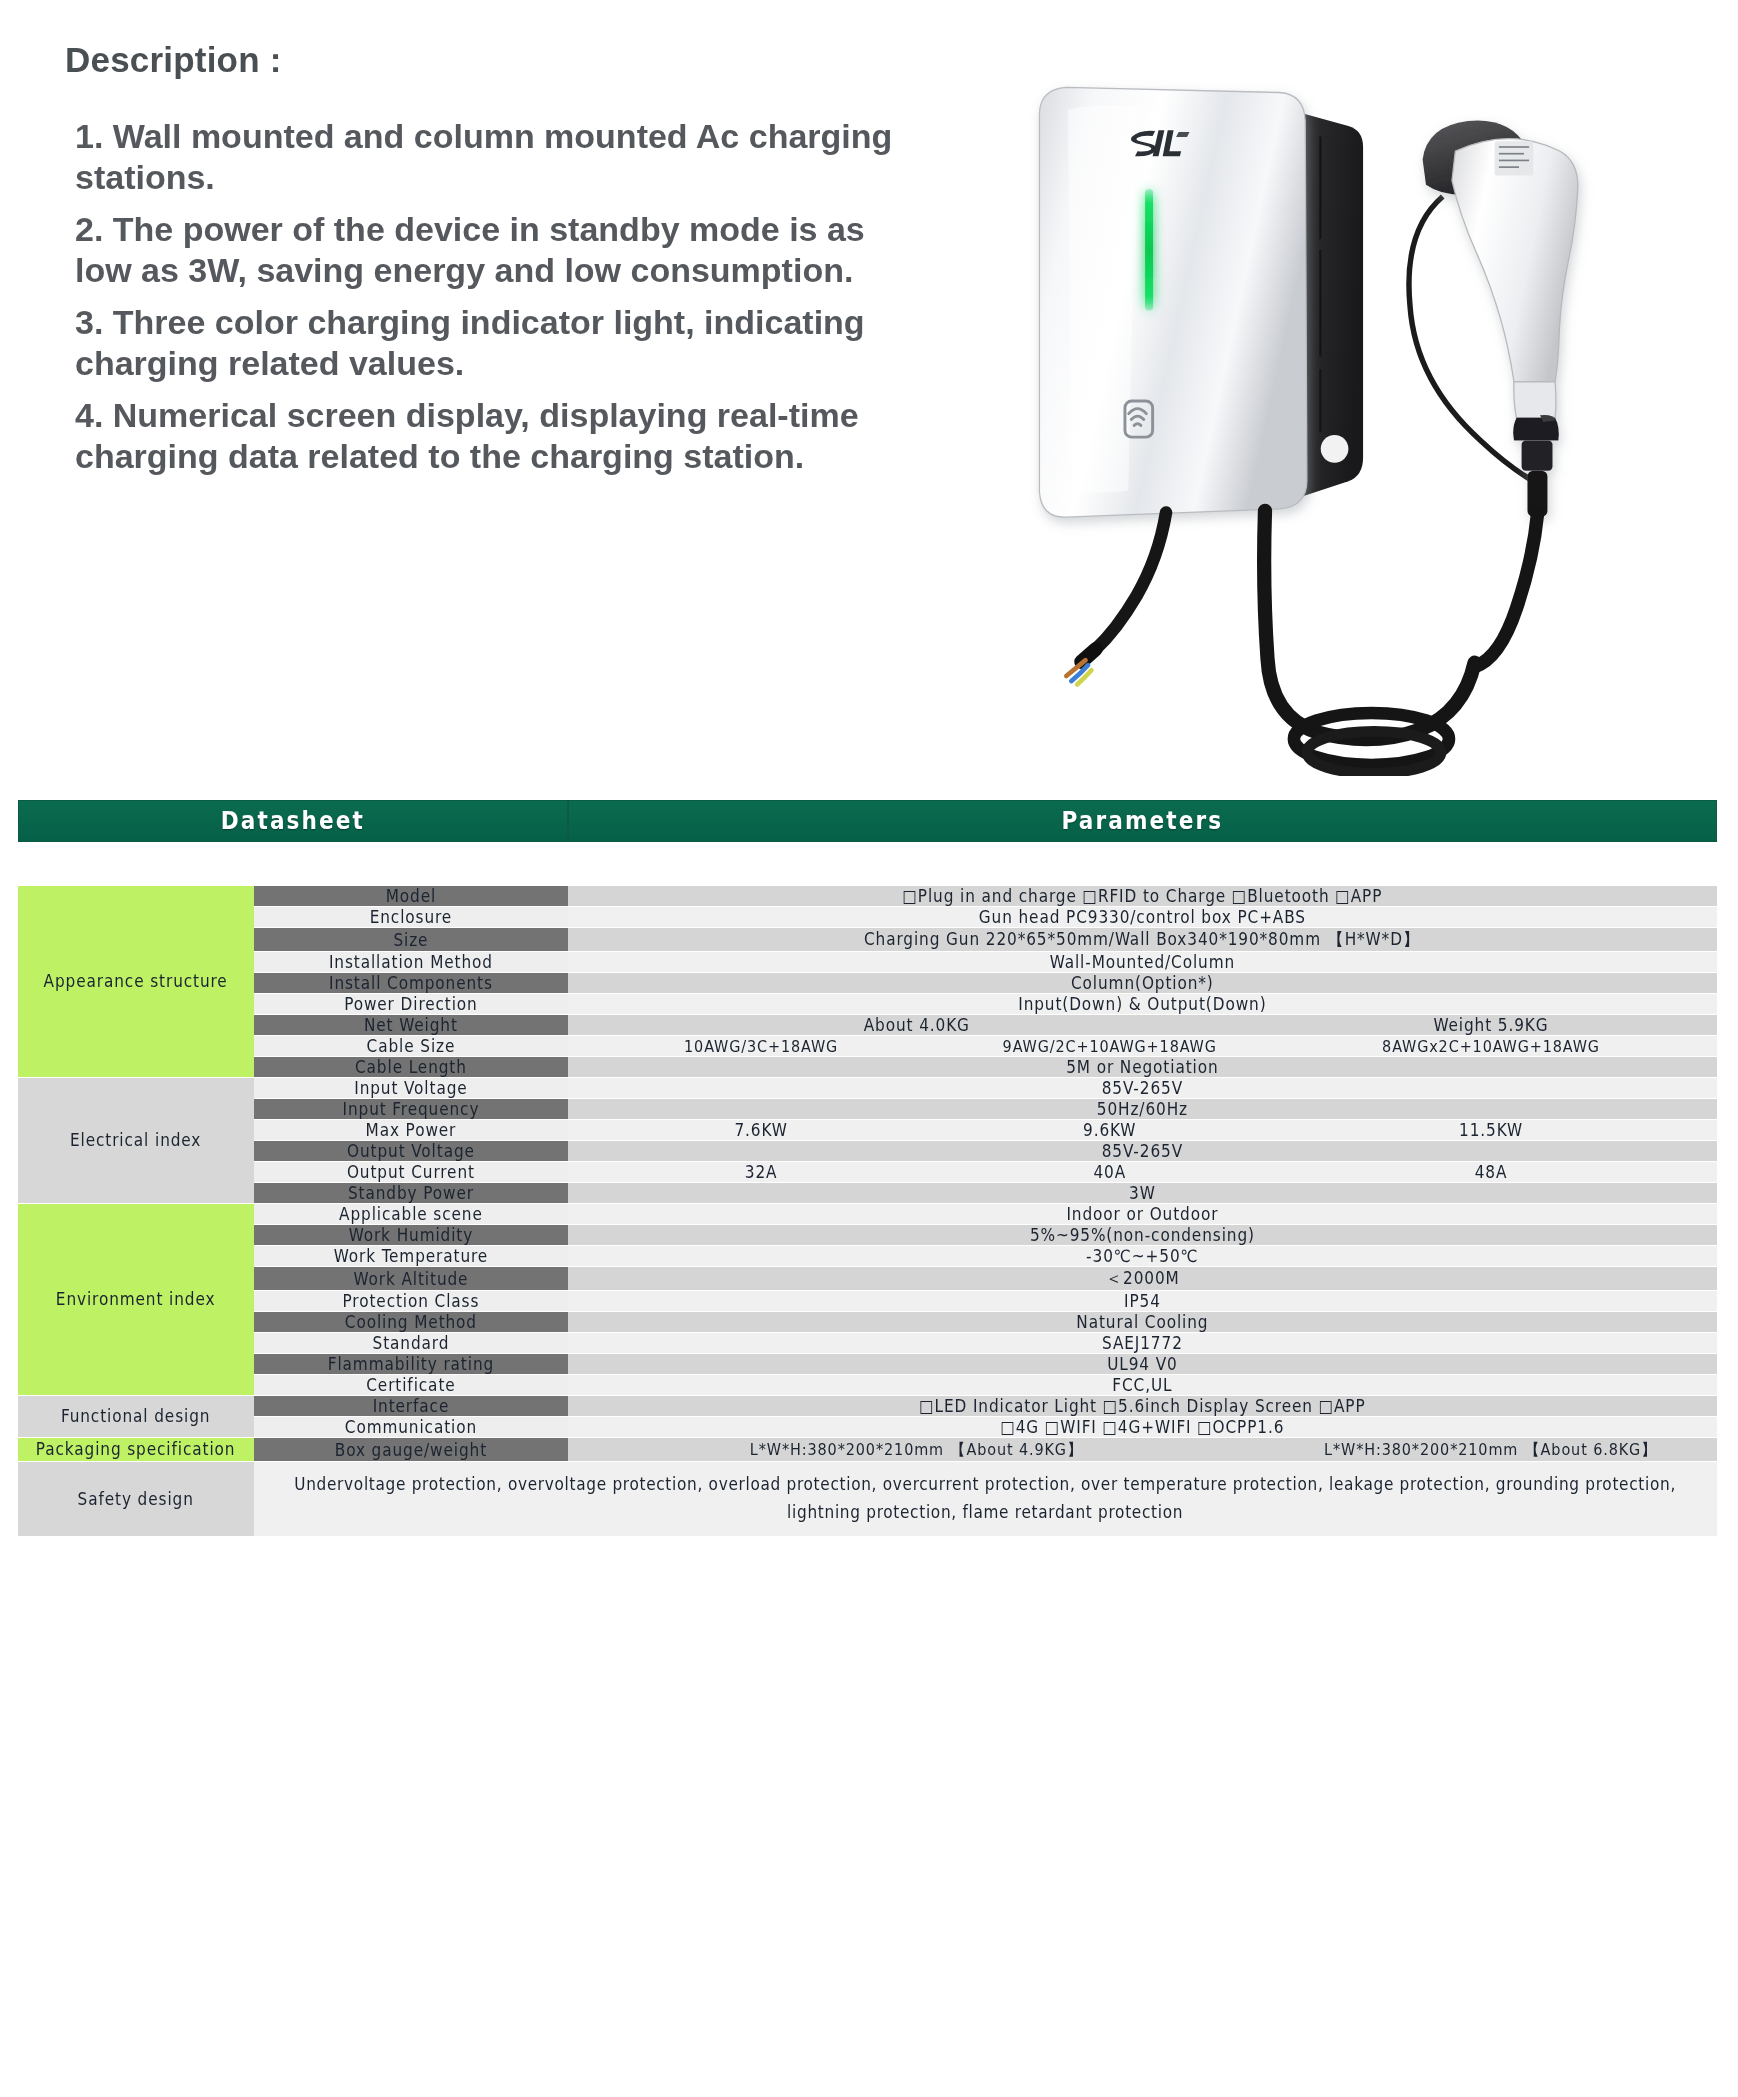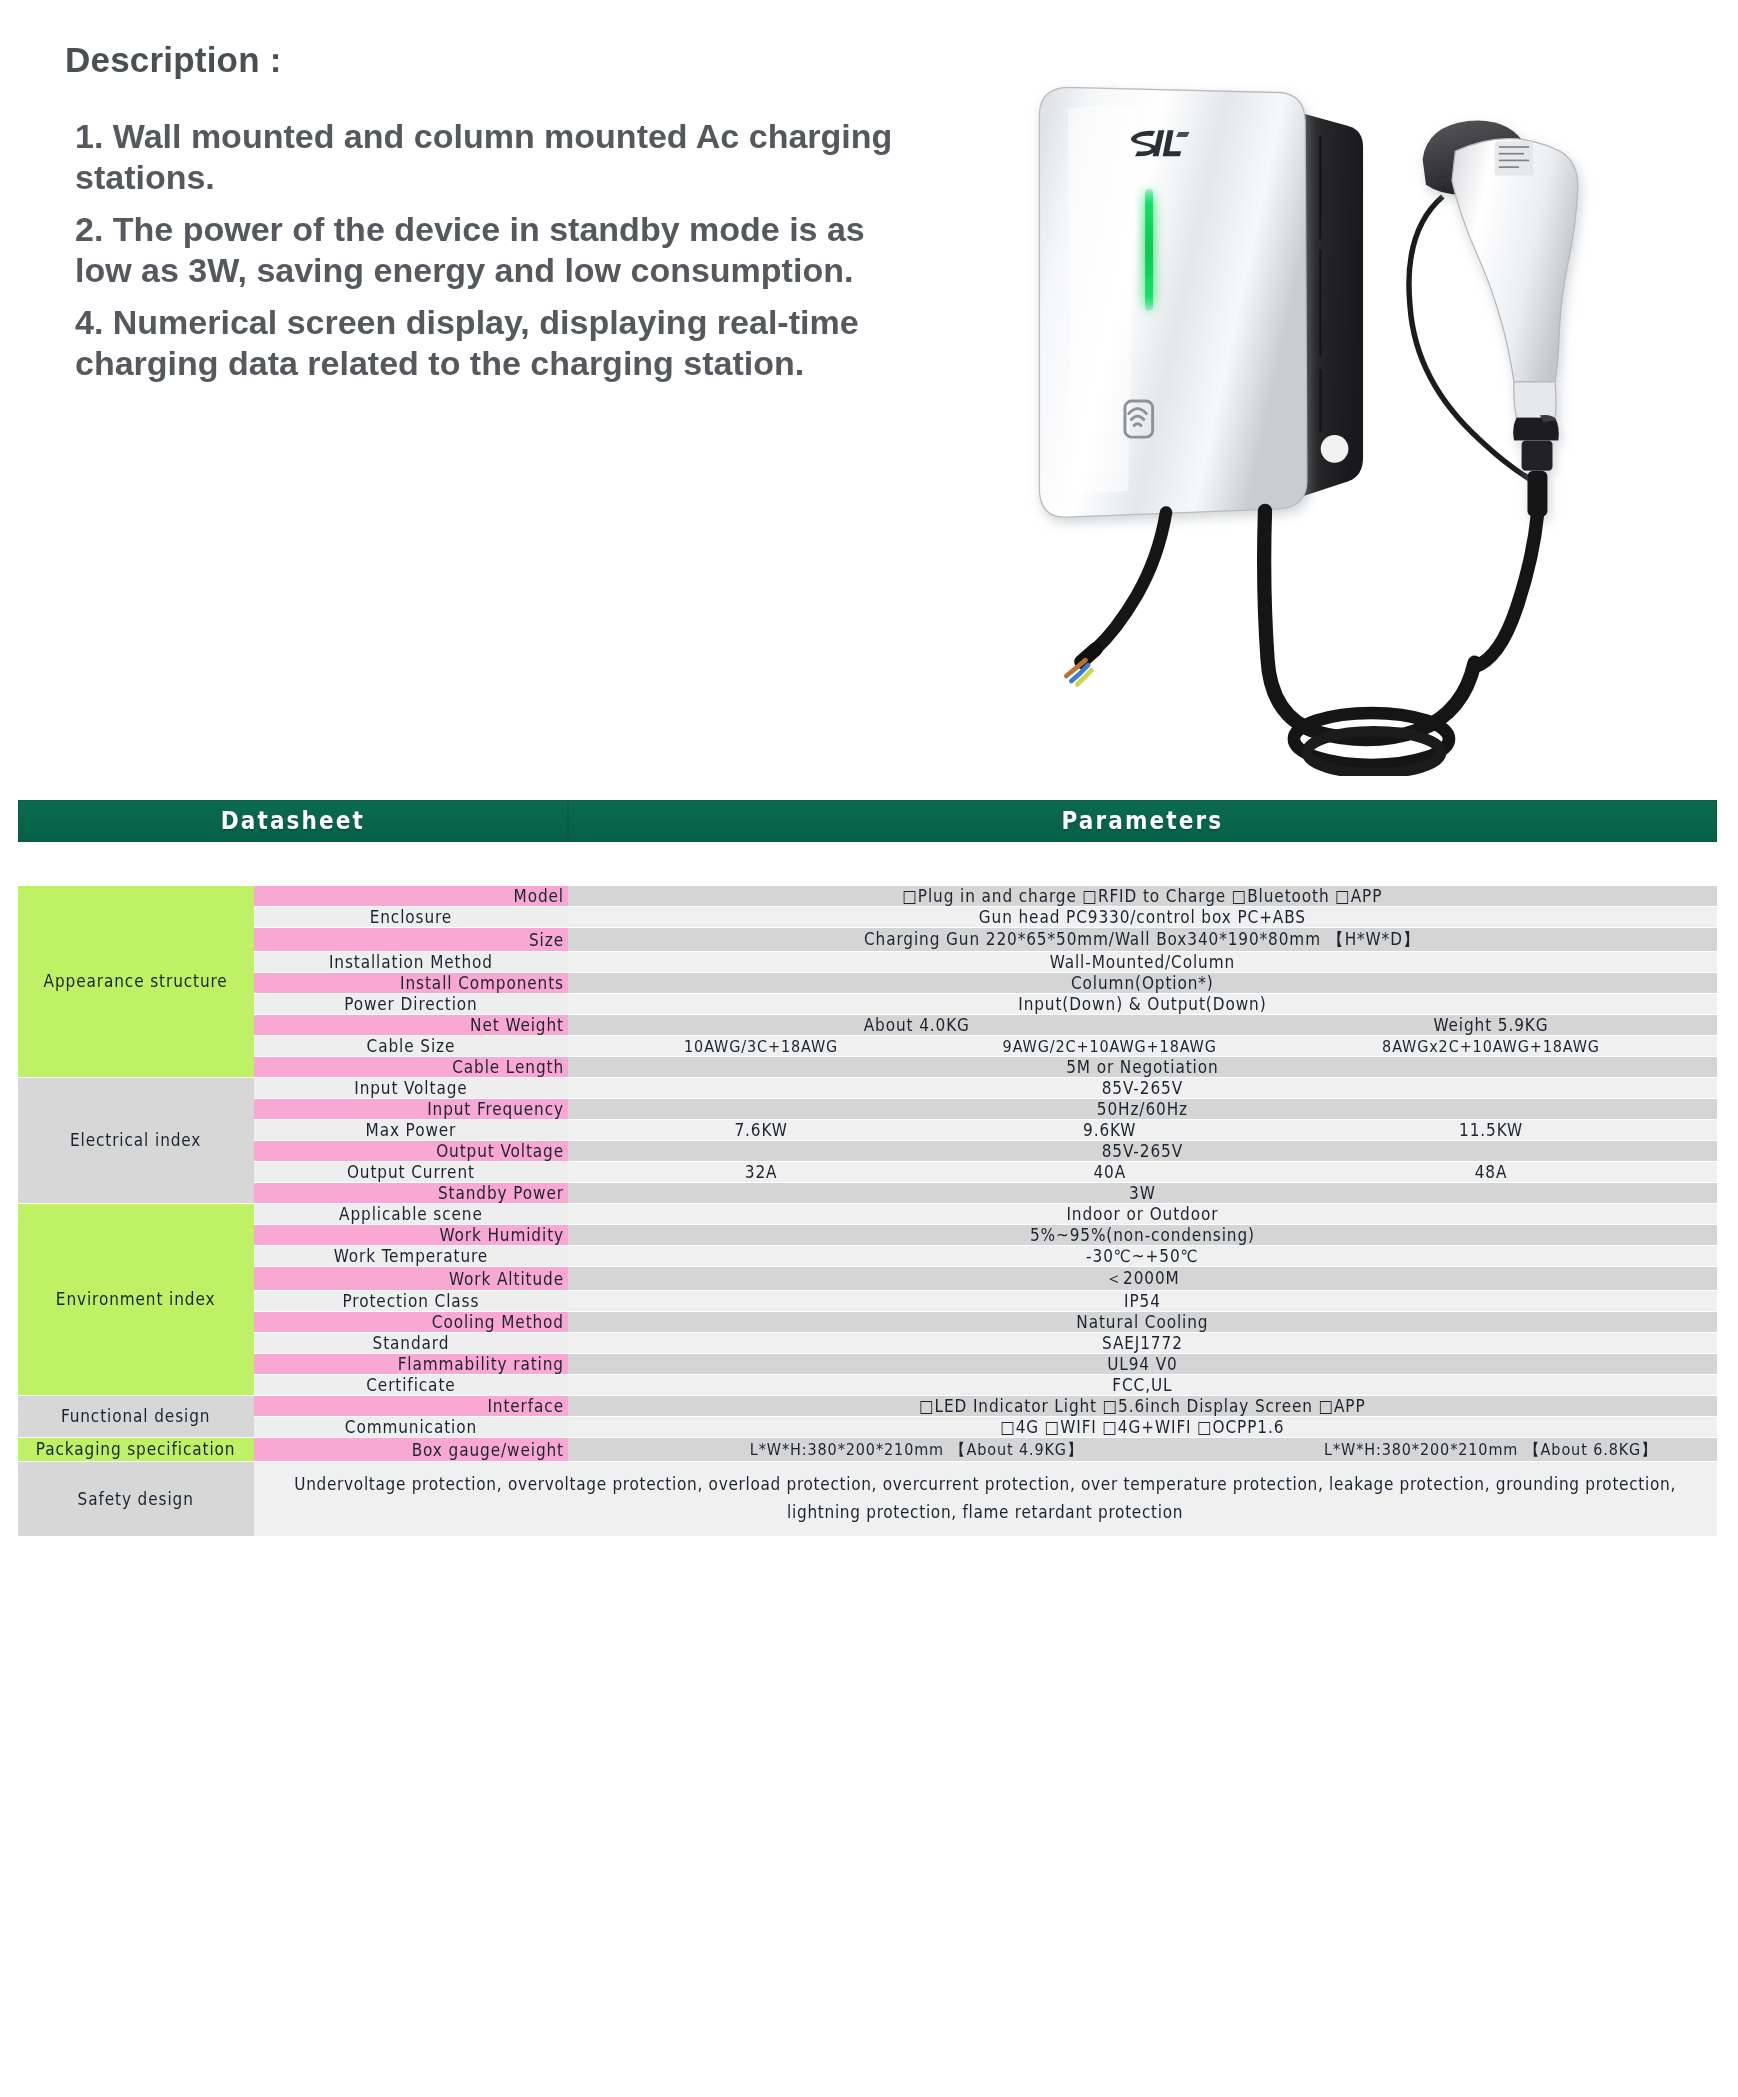--- a/index.html
+++ b/index.html
@@ -101,21 +101,21 @@
     color: #15202c;
   }
   .cat.alt { background: #d7d7d7; }
 
   
   .lbl {
     background: #eeeeee;
     font-size: 17.6px;
     letter-spacing: 1.1px;
   }
-  .lbl.dark { background: #f9a8d4; text-align: right; }
+  .lbl.dark { background: #737373; }
 
   
   .val  { background: #f0f0f0; }
   .val.dark { background: #d5d5d5; }
 
   .val.small { font-size: 16px; }
   .val.pack { line-height: 1.45; font-size: 16px; }
   .val.safety {
     line-height: 1.62;
     font-size: 17px;
@@ -126,20 +126,21 @@
 </head>
 <body>
 
 <div class="top-section">
 
   <div class="desc-block">
     <div class="desc-title">Description :</div>
     <div class="desc-list">
       <p class="desc-item">1. Wall mounted and column mounted Ac charging stations.</p>
       <p class="desc-item">2. The power of the device in standby mode is as low as 3W, saving energy and low consumption.</p>
+      <p class="desc-item">3. Three color charging indicator light, indicating charging related values.</p>
       <p class="desc-item">4. Numerical screen display, displaying real-time charging data related to the charging station.</p>
     </div>
   </div>
 
   <div class="product-art">
     <svg class="prod-svg" viewBox="0 0 1560 1700" xmlns="http://www.w3.org/2000/svg">
       <defs>
         <linearGradient id="faceGrad" x1="0" y1="0" x2="1" y2="0.35">
           <stop offset="0%" stop-color="#dadde1"></stop>
           <stop offset="18%" stop-color="#f6f7f9"></stop>

